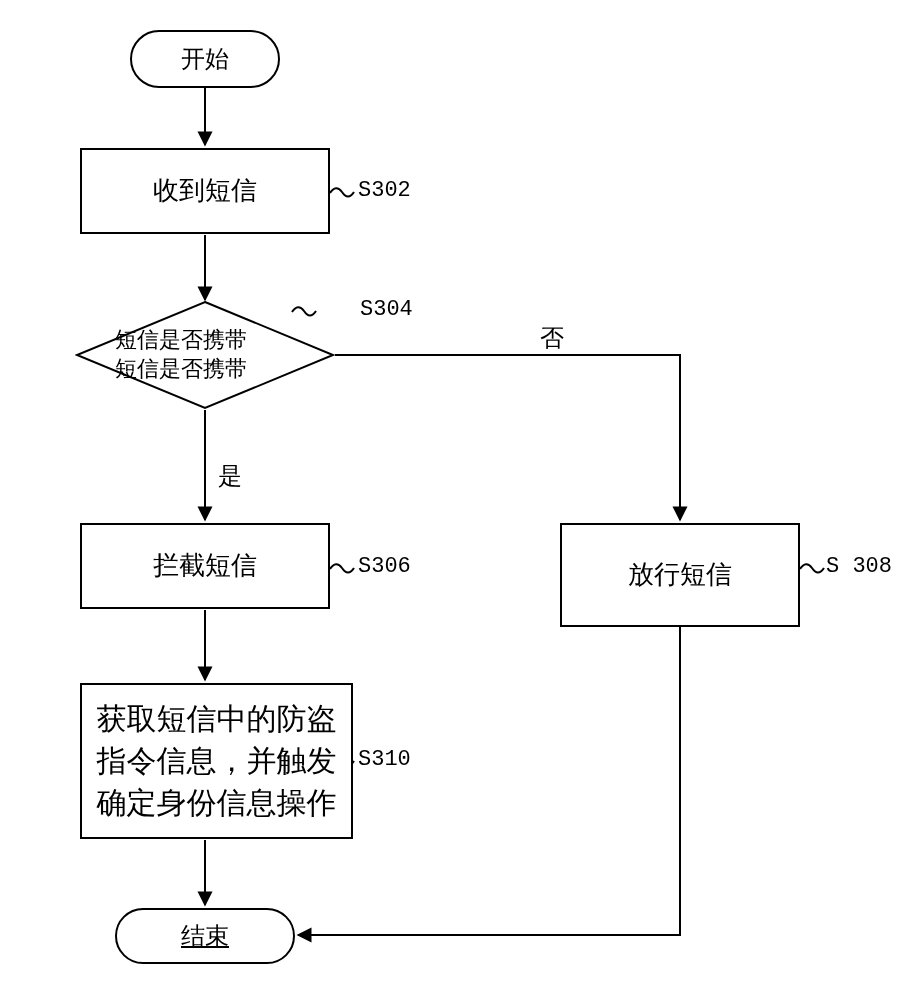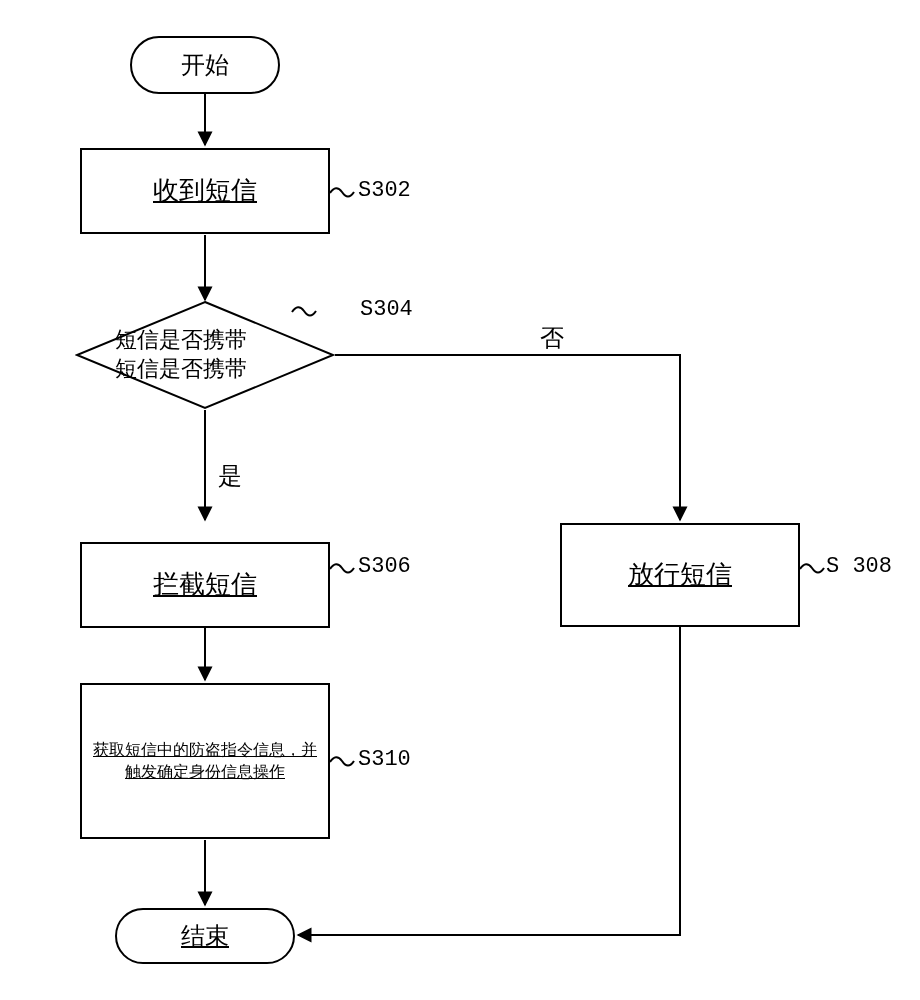--- a/index.html
+++ b/index.html
@@ -26,21 +26,20 @@
     position: absolute;
     border: 2px solid #000;
     background: #fff;
     display: flex;
     align-items: center;
     justify-content: center;
     text-align: center;
     font-size: 26px;
     line-height: 1.4;
     padding: 6px 10px;
-    text-decoration: underline;
   }
   .decision {
     position: absolute;
   }
   .decision svg { display:block; }
   .decision .dtext {
     position: absolute;
     left: 0; right: 0; top: 0; bottom: 0;
     display: flex;
     align-items: center;
@@ -95,21 +94,21 @@
 
   <path d="M 292 312 q 6 -9 12 -1 q 6 9 12 0" fill="none" stroke="#000" stroke-width="2"></path>
 
   <path d="M 330 569 q 6 -9 12 -1 q 6 9 12 0" fill="none" stroke="#000" stroke-width="2"></path>
 
   <path d="M 800 569 q 6 -9 12 -1 q 6 9 12 0" fill="none" stroke="#000" stroke-width="2"></path>
 
   <path d="M 330 762 q 6 -9 12 -1 q 6 9 12 0" fill="none" stroke="#000" stroke-width="2"></path>
 </svg>
 
-<div class="terminator" style="left:130px; top:36px; width:150px; height:58px;text-align:right;">
+<div class="terminator" style="left:130px; top:30px; width:150px; height:58px;text-align:right;">
   <span>开始</span>
 </div>
 
 <div class="process" style="left:80px; top:148px; width:250px; height:86px;">
   <span>收到短信</span>
 </div>
 <div class="step-label" style="left:358px; top:178px;">S302</div>
 
 <div class="decision" style="left:75px; top:300px; width:260px; height:110px;">
   <svg width="260" height="110" viewBox="0 0 260 110">
@@ -120,30 +119,30 @@
       <span>短信是否携带</span><br>
       <span>短信是否携带</span>
     </div>
   </div>
 </div>
 <div class="step-label" style="left:320px; top:297px;margin-left:40px;">S304</div>
 
 <div class="label" style="left:218px; top:460px;">是</div>
 <div class="label" style="left:540px; top:322px;">否</div>
 
-<div class="process" style="left:80px; top:523px; width:250px; height:86px;margin-top:19px;">
+<div class="process" style="left:80px; top:523px; width:250px; height:86px;">
   <span>拦截短信</span>
 </div>
 <div class="step-label" style="left:358px; top:554px;">S306</div>
 
 <div class="process" style="left:560px; top:523px; width:240px; height:104px;">
   <span>放行短信</span>
 </div>
 <div class="step-label" style="left:826px; top:554px;">S 308</div>
 
-<div class="process" style="left:80px; top:683px; width:250px; height:156px; font-size:16px;">
+<div class="process" style="left:80px; top:683px; width:273px; height:156px; font-size:30px;">
   <span>获取短信中的防盗指令信息，并触发确定身份信息操作</span>
 </div>
 <div class="step-label" style="left:358px; top:747px;">S310</div>
 
 <div class="terminator" style="left:115px; top:908px; width:180px; height:56px;text-decoration:underline;">
   <span>结束</span>
 </div>
 
 </body></html>

